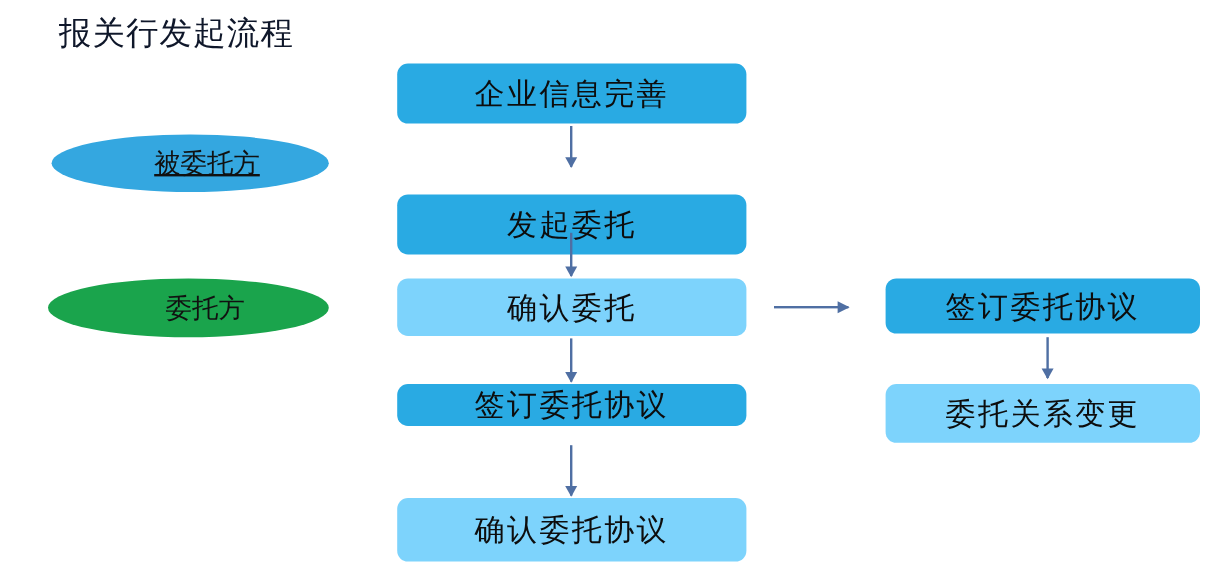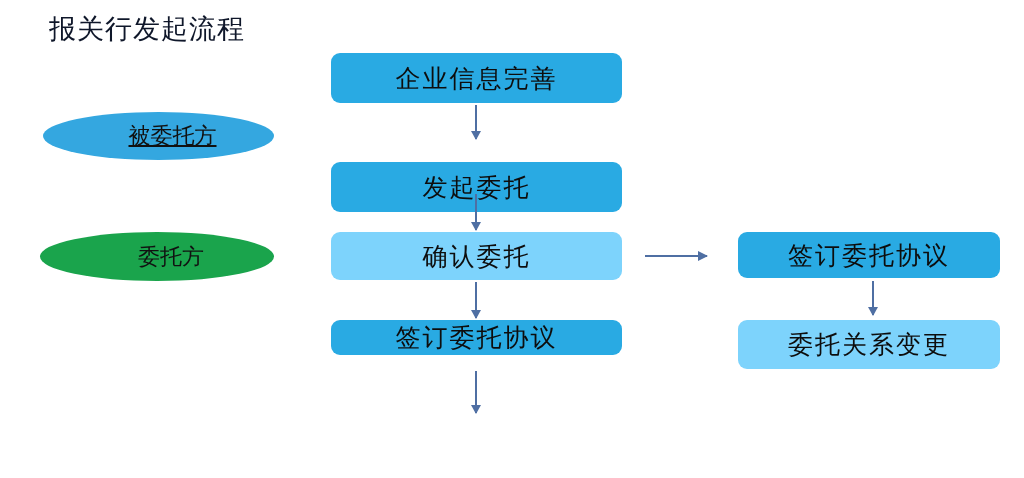--- a/index.html
+++ b/index.html
@@ -145,20 +145,23 @@
   </div>
 
   <div class="arrow-v" style="left:475px; top:282px; height:36px;"></div>
 
   <div class="node blue" style="left:331px; top:320px; width:291px; height:35px;">
     <span>签订委托协议</span>
   </div>
 
   <div class="arrow-v" style="left:475px; top:371px; height:42px;"></div>
 
+  <div class="node green" style="left:331px; top:415px; width:291px; height:53px;">
+    <span>确认委托协议</span>
+  </div>
 
   <div class="arrow-h" style="left:645px; top:255px; width:62px;"></div>
 
   <div class="node blue" style="left:738px; top:232px; width:262px; height:46px;">
     <span>签订委托协议</span>
   </div>
 
   <div class="arrow-v" style="left:872px; top:281px; height:34px;"></div>
 
   <div class="node green" style="left:738px; top:320px; width:262px; height:49px;">

